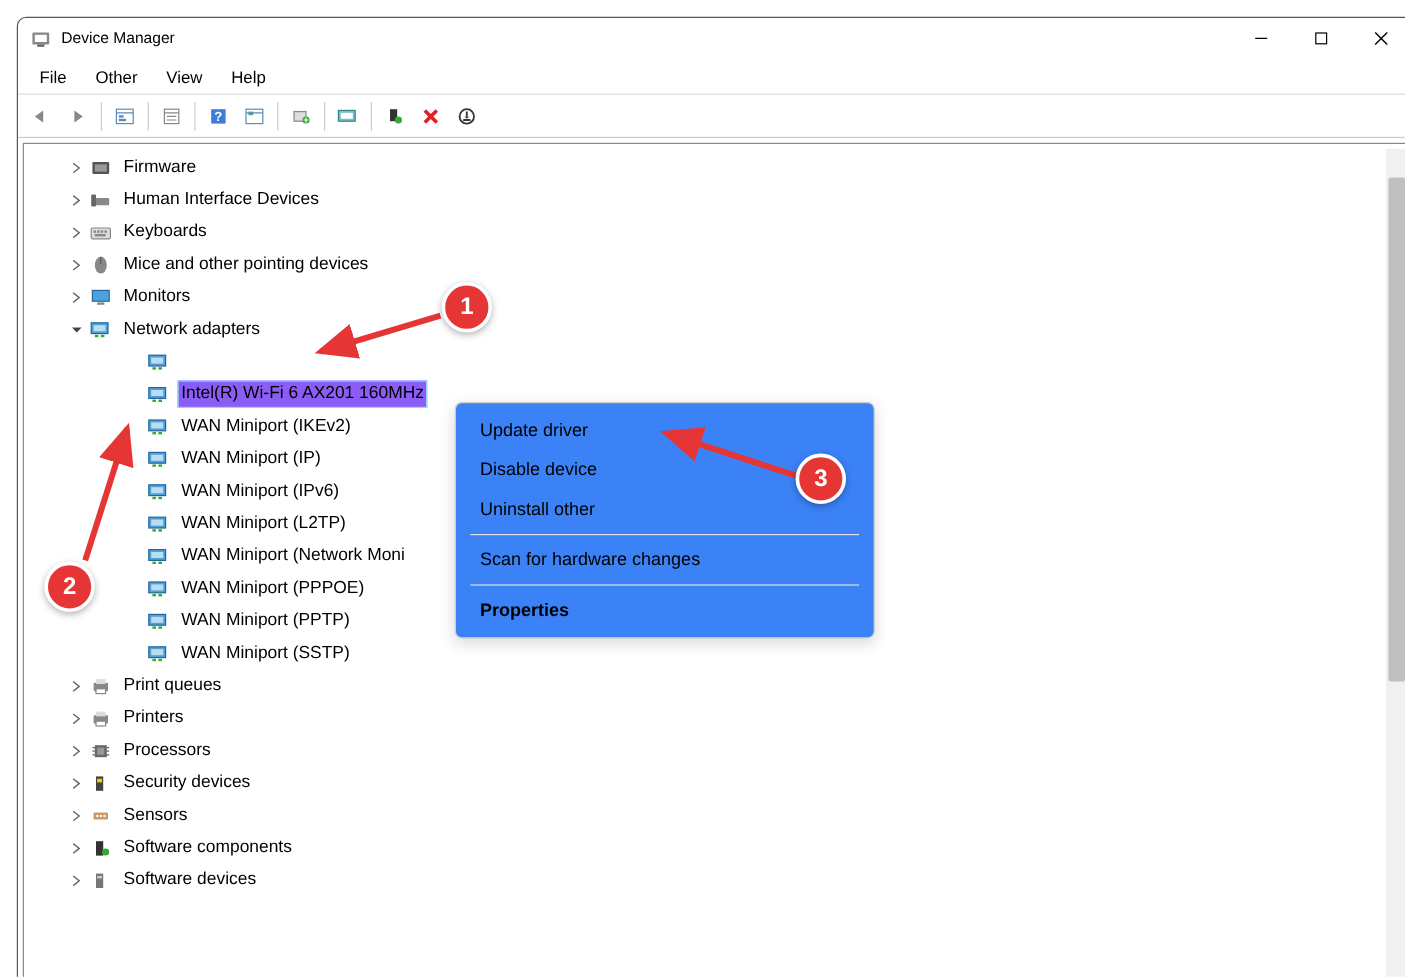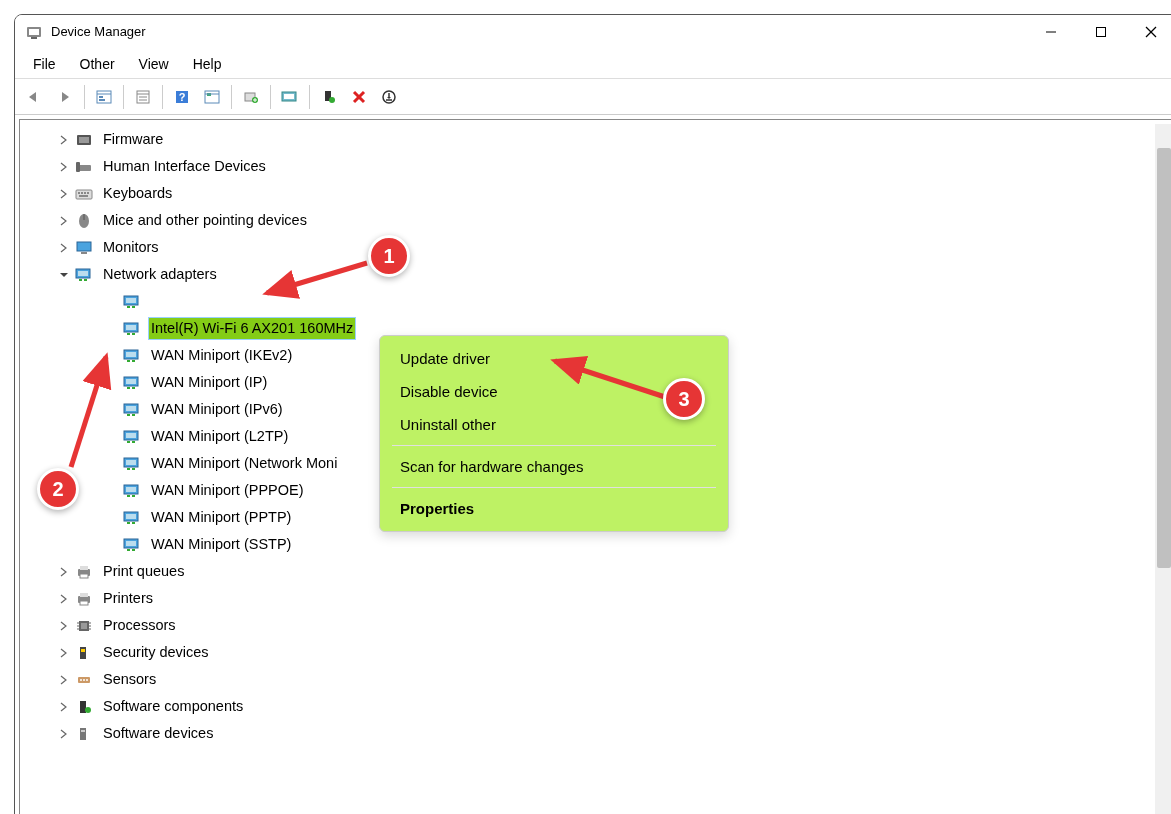--- a/index.html
+++ b/index.html
@@ -15,24 +15,24 @@
 .toolbar { height: 36px; display: flex; align-items: center; padding: 2px 6px; border-bottom: 1px solid #ccc; gap: 2px; }
 .tool-btn { width: 28px; height: 28px; display: flex; align-items: center; justify-content: center; cursor: pointer; border: 1px solid transparent; border-radius: 2px; }
 .tool-sep { width: 1px; height: 24px; background: #ccc; margin: 0 3px; }
 .content-area { position: relative; height: calc(100% - 100px); padding: 4px; text-align: right; }
 .content-inner { border: 1px solid #888; height: 100%; overflow: hidden; position: relative; padding: 6px 4px; }
 .tree { font-size: 14.5px; line-height: 1.4; }
 .tree-node { display: flex; align-items: center; height: 27px; white-space: nowrap; cursor: pointer; padding-left: 0; }
 .expander { width: 16px; height: 16px; display: flex; align-items: center; justify-content: center; font-size: 10px; color: #666; margin-right: 2px; }
 .node-icon { width: 20px; height: 18px; margin-right: 6px; display: flex; align-items: center; justify-content: center; flex-shrink: 0; }
 .node-label { color: #000; padding: 1px 3px; }
-.node-label.selected { background: #84cc16; border: 1px solid #99d1ff; padding: 0px 2px; }
+.node-label.selected { background: #8b5cf6; border: 1px solid #99d1ff; padding: 0px 2px; }
 .indent-1 { padding-left: 32px; }
 .indent-2 { padding-left: 80px; }
-.context-menu { position: absolute; background: #bef264; border: 1px solid #ccc; box-shadow: 0 4px 12px rgba(0,0,0,0.15); border-radius: 6px; padding: 6px 0; min-width: 350px; z-index: 100; }
+.context-menu { position: absolute; background: #3b82f6; border: 1px solid #ccc; box-shadow: 0 4px 12px rgba(0,0,0,0.15); border-radius: 6px; padding: 6px 0; min-width: 350px; z-index: 100; }
 .ctx-item { padding: 8px 20px; font-size: 15px; cursor: pointer; }
 .ctx-item.bold { font-weight: 600; }
 .ctx-sep { height: 1px; background: #e0e0e0; margin: 4px 12px; }
 .scrollbar-v { position: absolute; right: 2px; top: 4px; bottom: 4px; width: 18px; background: #f0f0f0; }
 .scrollbar-thumb { position: absolute; left: 2px; right: 2px; background: #c0c0c0; border-radius: 2px; }
 .annotation-badge { position: absolute; width: 42px; height: 42px; border-radius: 50%; background: #e63535; border: 3px solid #fff; box-shadow: 0 2px 6px rgba(0,0,0,0.3); display: flex; align-items: center; justify-content: center; color: #fff; font-weight: bold; font-size: 20px; z-index: 200; }
 .annotation-arrow { position: absolute; z-index: 190; }
 svg { display: block; }
 </style>
 </head>

